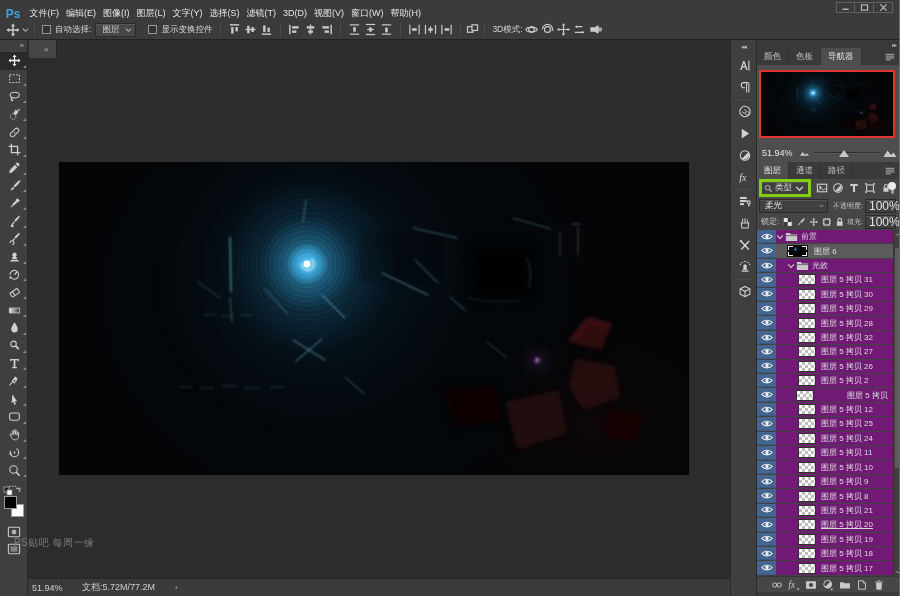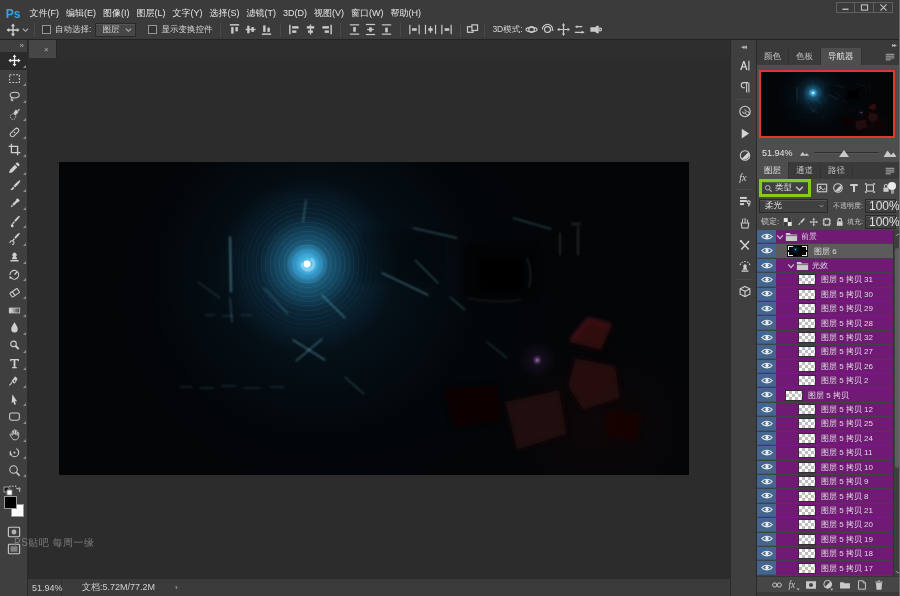--- a/index.html
+++ b/index.html
@@ -1308,21 +1308,21 @@
           </div>
           <div class="layer-row">
             <span class="eye-cell">
               <span class="ic">
                 <svg viewBox="0 0 12 9" fill="none" stroke="currentColor" stroke-width="1.3">
                   <path d="M0.8 4.5 C3 1.4 9 1.4 11.2 4.5 C9 7.6 3 7.6 0.8 4.5 Z" stroke-width="1.1"></path>
                   <circle cx="6" cy="4.5" r="1.7" fill="currentColor" stroke="none"></circle>
                 </svg>
               </span>
             </span>
-            <span class="row-content" style="padding-left: 9px;">
+            <span class="row-content" style="padding-left: 20px; gap: 28px;">
               <span class="thumb-checker"></span>
               <span class="layer-label">图层 5 拷贝</span>
             </span>
           </div>
           <div class="layer-row">
             <span class="eye-cell">
               <span class="ic">
                 <svg viewBox="0 0 12 9" fill="none" stroke="currentColor" stroke-width="1.3">
                   <path d="M0.8 4.5 C3 1.4 9 1.4 11.2 4.5 C9 7.6 3 7.6 0.8 4.5 Z" stroke-width="1.1"></path>
                   <circle cx="6" cy="4.5" r="1.7" fill="currentColor" stroke="none"></circle>
@@ -1434,21 +1434,21 @@
           </div>
           <div class="layer-row">
             <span class="eye-cell">
               <span class="ic">
                 <svg viewBox="0 0 12 9" fill="none" stroke="currentColor" stroke-width="1.3">
                   <path d="M0.8 4.5 C3 1.4 9 1.4 11.2 4.5 C9 7.6 3 7.6 0.8 4.5 Z" stroke-width="1.1"></path>
                   <circle cx="6" cy="4.5" r="1.7" fill="currentColor" stroke="none"></circle>
                 </svg>
               </span>
             </span>
-            <span class="row-content" style="padding-left: 22px;">
+            <span class="row-content" style="padding-left: 22px; text-decoration: underline;">
               <span class="thumb-checker"></span>
               <span class="layer-label">图层 5 拷贝 20</span>
             </span>
           </div>
           <div class="layer-row">
             <span class="eye-cell">
               <span class="ic">
                 <svg viewBox="0 0 12 9" fill="none" stroke="currentColor" stroke-width="1.3">
                   <path d="M0.8 4.5 C3 1.4 9 1.4 11.2 4.5 C9 7.6 3 7.6 0.8 4.5 Z" stroke-width="1.1"></path>
                   <circle cx="6" cy="4.5" r="1.7" fill="currentColor" stroke="none"></circle>

